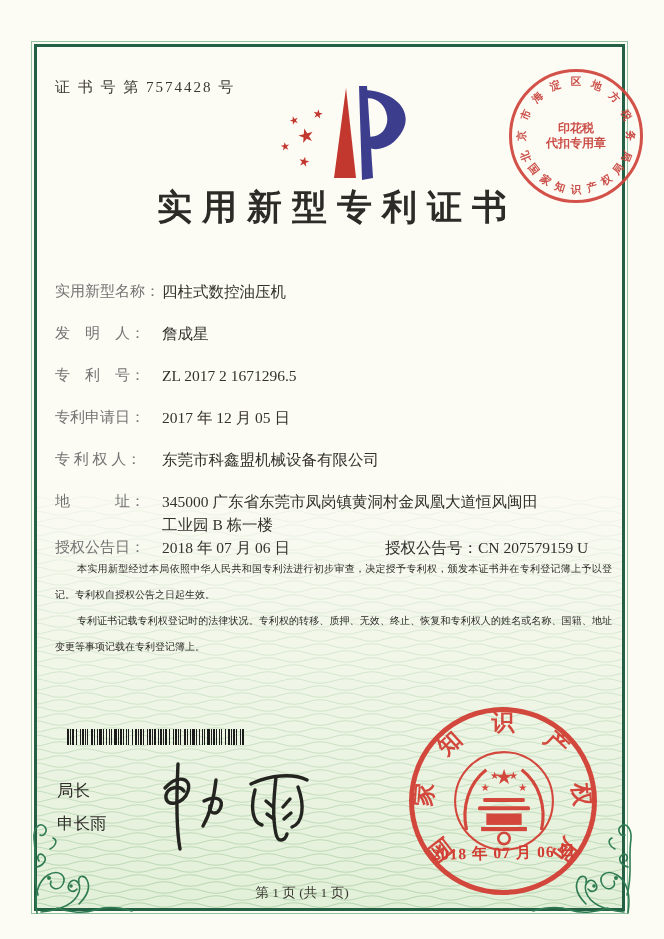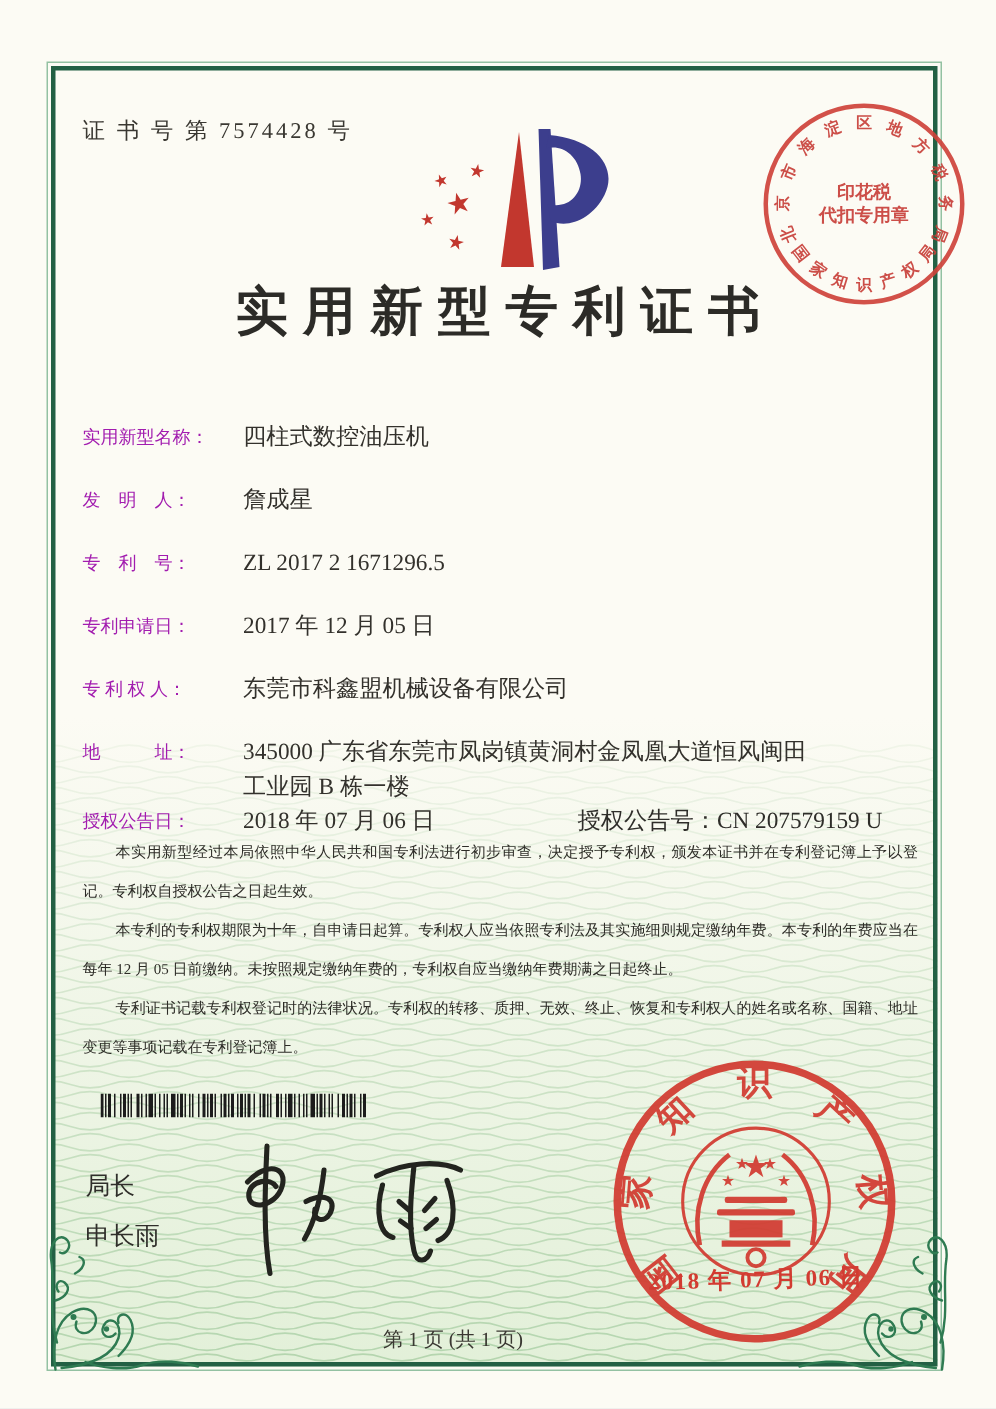--- a/index.html
+++ b/index.html
@@ -19,21 +19,21 @@
   .flourish.left{left:30px;top:815px;}
   .flourish.right{left:519px;top:815px;transform:scaleX(-1);}
   
   .content{position:absolute;inset:0;z-index:4;padding-left:32px;}
   .cert-no{position:absolute;left:55px;top:78px;font-size:15px;letter-spacing:2px;color:#3a3832;}
   .logo{position:absolute;left:276px;top:84px;width:132px;height:98px;}
   .title{position:absolute;left:0;right:0;top:184px;text-align:center;font-size:35px;font-weight:bold;
     letter-spacing:10px;text-indent:10px;color:#2c2b27;}
   .fields{position:absolute;left:55px;top:280px;width:560px;}
   .field-row{display:flex;line-height:23px;margin-bottom:19px;font-size:15.5px;position:relative;}
-  .field-label{width:107px;flex:none;font-size:12px;color:#a21caf;}
+  .field-label{width:107px;flex:none;font-size:15px;color:#737373;}
   .field-value{flex:1;white-space:pre-line;color:#33312c;}
   .field-row.address{margin-bottom:0;}
   .grant-extra{position:absolute;left:330px;top:0;white-space:nowrap;}
   .paras{position:absolute;left:55px;top:556px;width:557px;font-size:10px;line-height:26px;
     text-align:justify;color:#2d2c27;}
   .paras p{margin:0;text-indent:2.2em;}
   .barcode{position:absolute;left:67px;top:729px;width:177px;height:16px;display:flex;overflow:hidden;}
   .officer-title{position:absolute;left:57px;top:780px;font-size:16.5px;color:#2f2e2a;}
   .officer-name{position:absolute;left:57px;top:813px;font-size:16.5px;color:#2f2e2a;}
   .signature{position:absolute;left:143px;top:756px;width:205px;height:98px;}
@@ -199,21 +199,20 @@
         <span class="field-label">授权公告日：</span>
         <span class="field-value">2018 年 07 月 06 日</span>
         <span class="grant-extra">
           <span>授权公告号：</span><span>CN 207579159 U</span>
         </span>
       </div>
     </div>
 
     <div class="paras">
       <p>本实用新型经过本局依照中华人民共和国专利法进行初步审查，决定授予专利权，颁发本证书并在专利登记簿上予以登记。专利权自授权公告之日起生效。</p>
-      <p>本专利的专利权期限为十年，自申请日起算。专利权人应当依照专利法及其实施细则规定缴纳年费。本专利的年费应当在每年 12 月 05 日前缴纳。未按照规定缴纳年费的，专利权自应当缴纳年费期满之日起终止。</p>
       <p>专利证书记载专利权登记时的法律状况。专利权的转移、质押、无效、终止、恢复和专利权人的姓名或名称、国籍、地址变更等事项记载在专利登记簿上。</p>
     </div>
 
     <div class="barcode" id="barcode">
         <div style="width: 2px; height: 100%; flex: 0 0 auto; background: rgb(28, 28, 28);"></div>
         <div style="width: 1px; height: 100%; flex: 0 0 auto; background: transparent;"></div>
         <div style="width: 1px; height: 100%; flex: 0 0 auto; background: rgb(28, 28, 28);"></div>
         <div style="width: 1px; height: 100%; flex: 0 0 auto; background: transparent;"></div>
         <div style="width: 2px; height: 100%; flex: 0 0 auto; background: rgb(28, 28, 28);"></div>
         <div style="width: 2px; height: 100%; flex: 0 0 auto; background: transparent;"></div>

